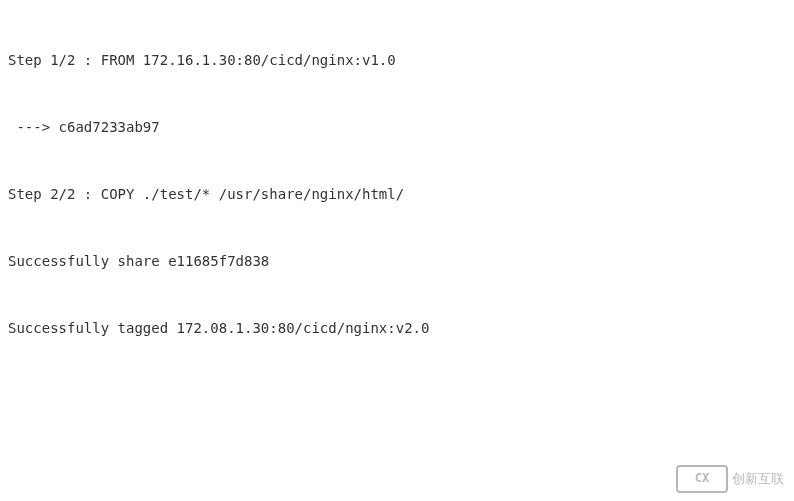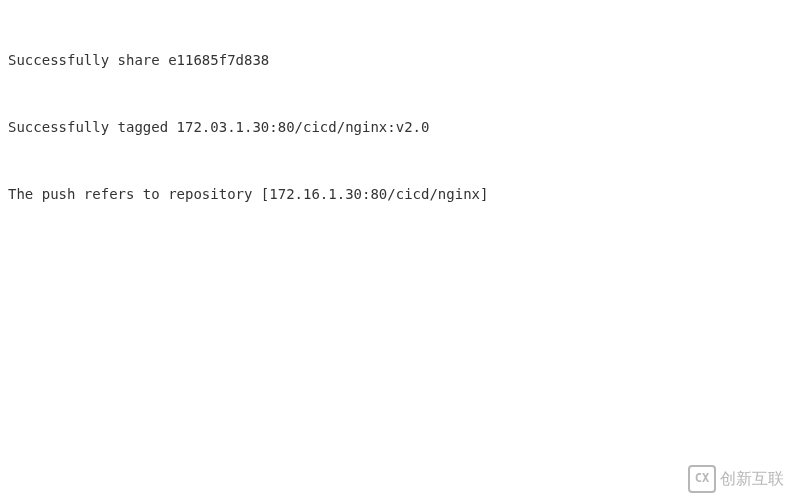--- a/index.html
+++ b/index.html
@@ -29,44 +29,46 @@
     .watermark {
       position: absolute;
       bottom: 8px;
       right: 10px;
       display: flex;
       align-items: center;
       gap: 4px;
       opacity: 0.6;
     }
     .watermark-icon {
-      width: 28px;
+      width: 52px;
       height: 28px;
       border: 2px solid #888;
       border-radius: 4px;
       display: flex;
       align-items: center;
       justify-content: center;
       font-size: 12px;
       color: #888;
       font-weight: bold;
     }
     .watermark-text {
-      font-size: 16px;
+      font-size: 13px;
       color: #888;
       font-family: "Microsoft YaHei", sans-serif;
     }
   </style>
 </head>
 <body>
 
 <div class="console-output">
+  <span class="line">Step 1/2 : FROM 172.16.1.30:80/cicd/nginx:v1.0</span>
+  <span class="line"> ---&gt; c6ad7233ab97</span>
+  <span class="line">Step 2/2 : COPY ./test/* /usr/share/nginx/html/</span>
   <span class="line">Successfully share e11685f7d838</span>
-  <span class="line">Successfully tagged 172.03.1.30:80/cicd/nginx:v2.0</span>
-  <span class="line">The push refers to repository [172.16.1.30:80/cicd/nginx]</span>
+  <span class="line">Successfully tagged 172.08.1.30:80/cicd/nginx:v2.0</span>
   
   
   
   
   
   
   
   
   
   

